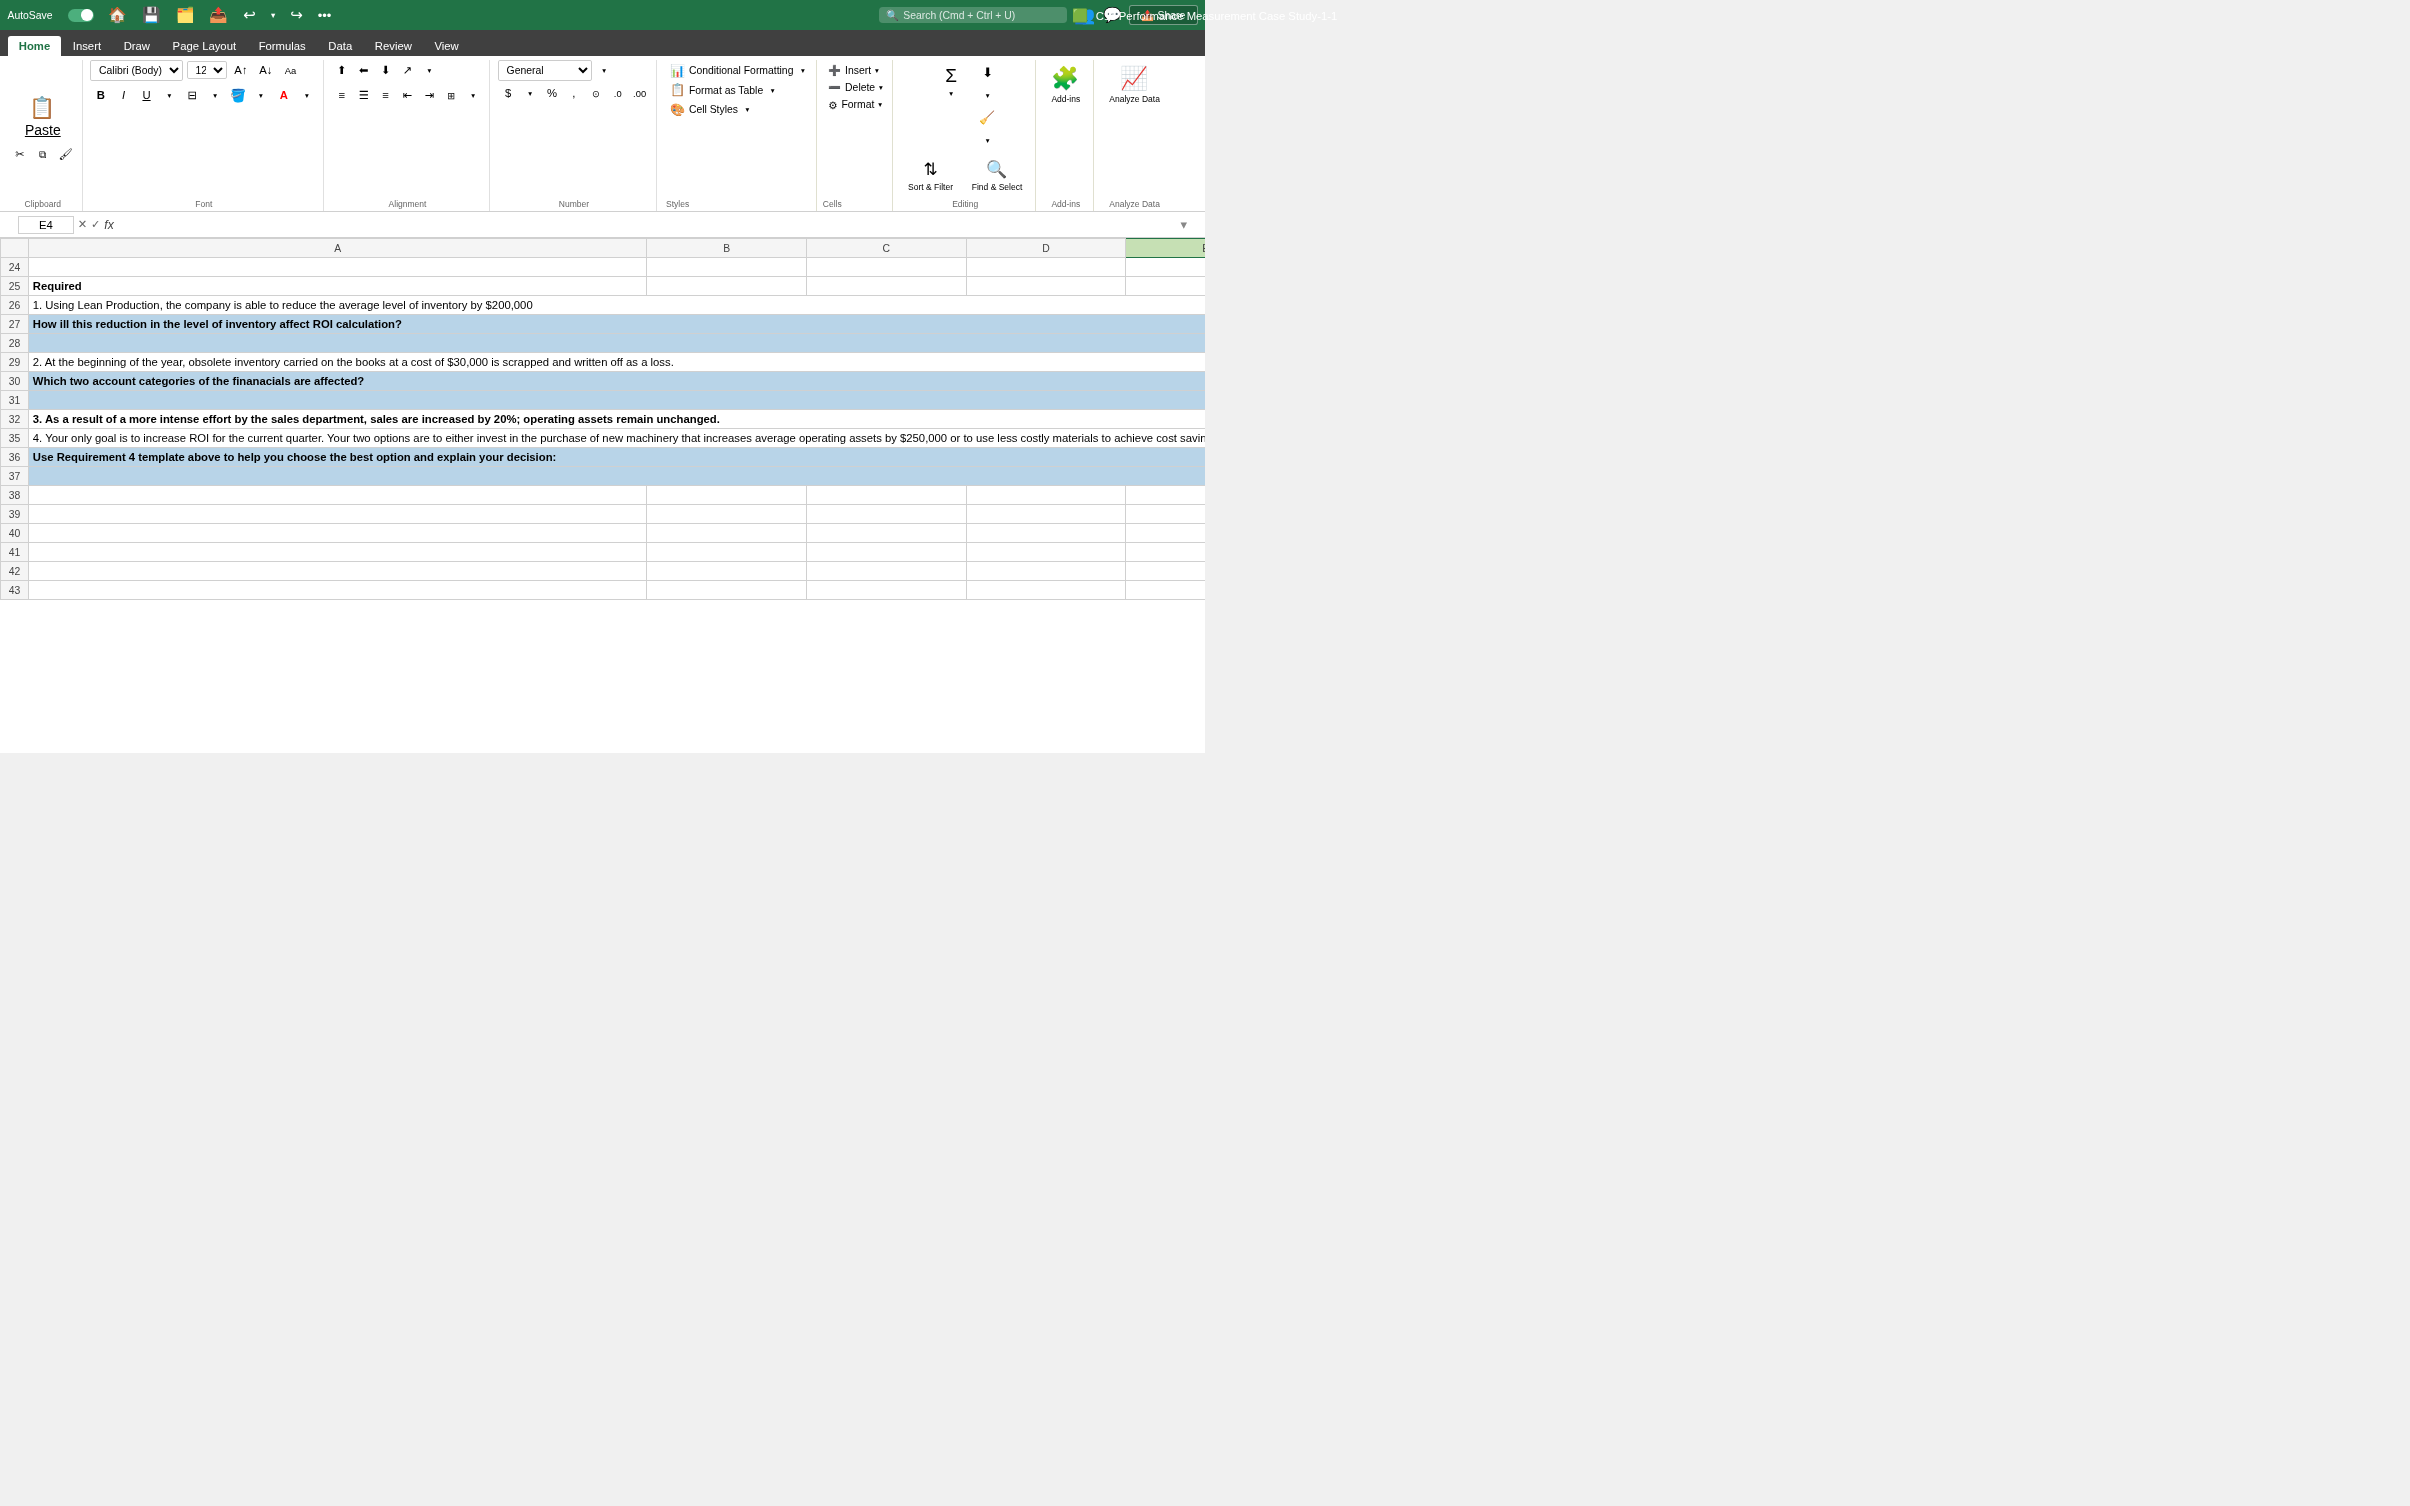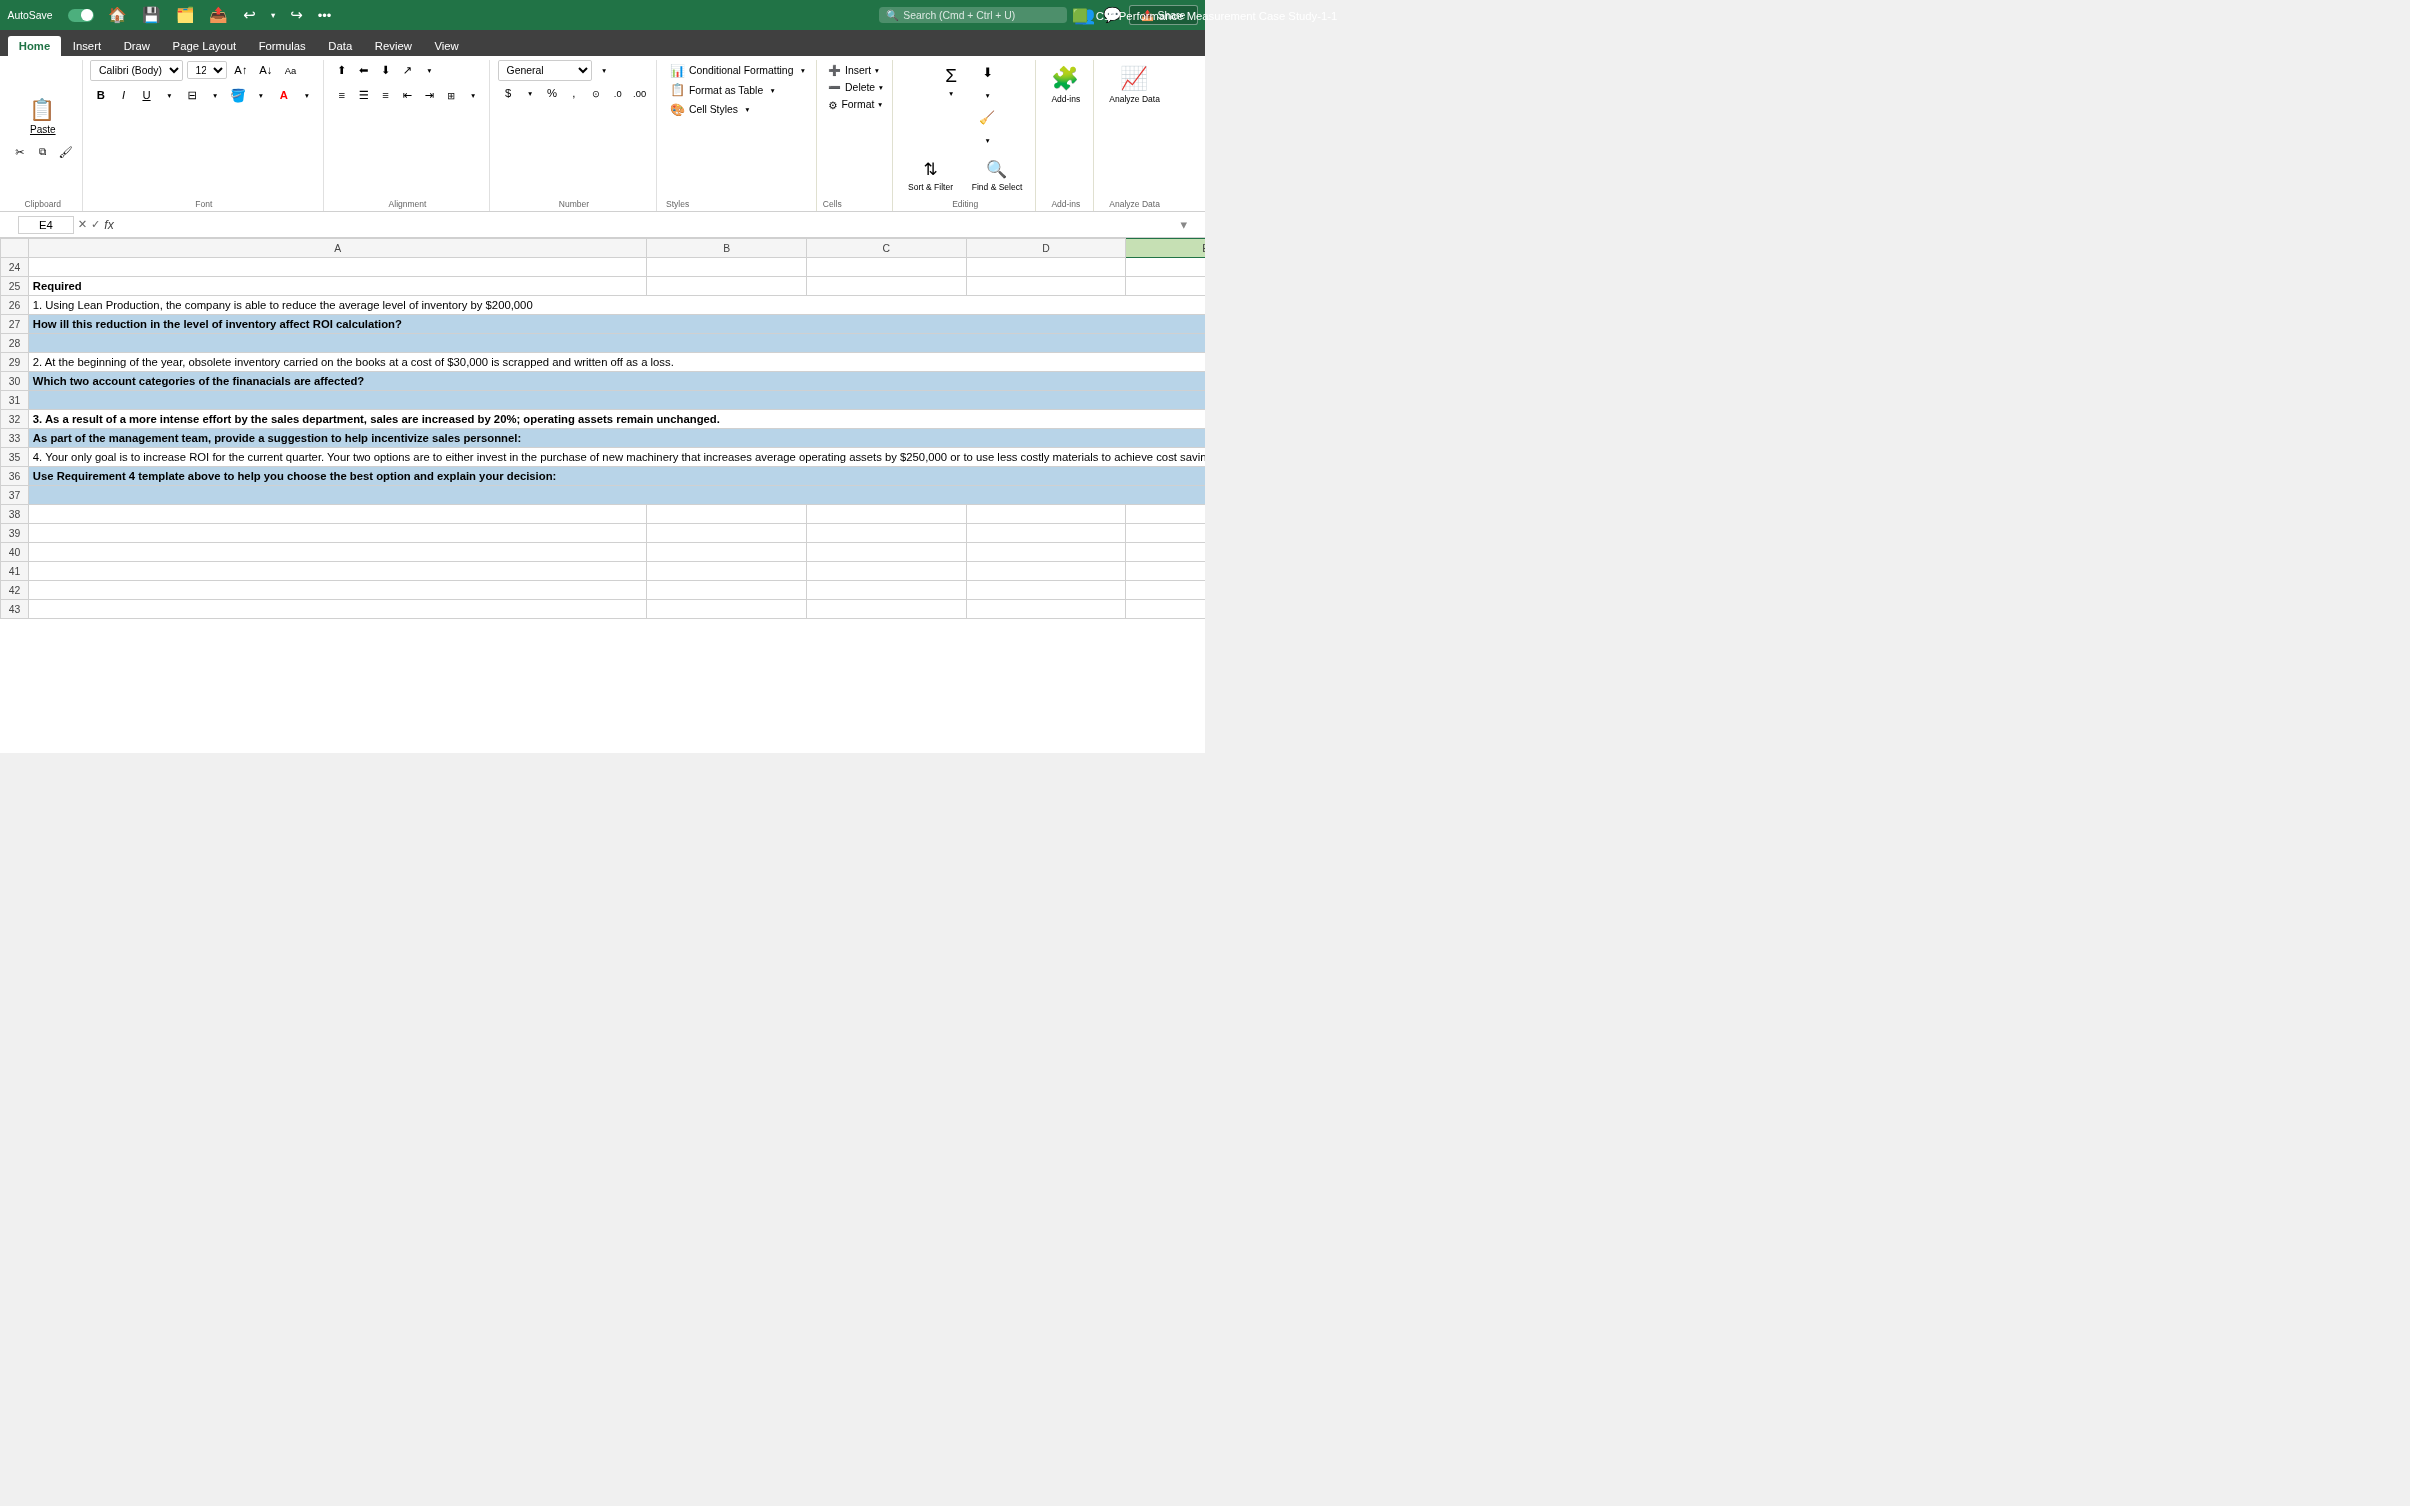--- a/index.html
+++ b/index.html
@@ -328,21 +328,21 @@
   <div class="ribbon-tab">View</div>
 </div>
 
 <div class="ribbon">
 
   <div class="ribbon-group">
     <div class="ribbon-group-content">
       <div style="display:flex; flex-direction:column; align-items:center; gap:0.9px;">
         <div class="large-icon-btn">
           <span style="font-size:21px;">📋</span>
-          <span style="font-size:10px;text-decoration:underline;">Paste</span>
+          <span style="font-size:14px;text-decoration:underline;">Paste</span>
         </div>
         <div style="display:flex; gap:1.9px; margin-top:1.9px;">
           <div class="format-btn" title="Cut">✂</div>
           <div class="format-btn" title="Copy" style="font-size:10.4px;">⧉</div>
           <div class="format-btn" title="Format Painter">🖌</div>
         </div>
       </div>
     </div>
     <div class="ribbon-group-label">Clipboard</div>
   </div>
@@ -571,24 +571,20 @@
           </tr>
           <tr>
             <td class="row-num">31</td>
             <td colspan="5" style="background-color: rgb(184, 212, 232);"></td>
           </tr>
           <tr>
             <td class="row-num">32</td>
             <td colspan="5" style="font-weight: bold; overflow: hidden; white-space: nowrap;">3.  As a result of a more intense effort by the  sales department, sales are increased by 20%; operating assets remain unchanged.</td>
           </tr>
           <tr>
-            <td class="row-num">33</td>
-            <td colspan="5" style="background-color: rgb(184, 212, 232); font-weight: bold;">As part of the management team, provide a suggestion to help incentivize sales personnel:</td>
-          </tr>
-          <tr>
             <td class="row-num">35</td>
             <td colspan="5" style="font-weight: normal; overflow: hidden; white-space: nowrap;">4. Your only goal is to increase ROI for the current quarter. Your two options are to either invest in the purchase of new machinery that increases average operating assets by $250,000 or to use less costly materials to achieve cost savings of $50,000?</td>
           </tr>
           <tr>
             <td class="row-num">36</td>
             <td colspan="5" style="background-color: rgb(184, 212, 232); font-weight: bold;">Use Requirement 4 template above to help you choose the best option and explain your decision:</td>
           </tr>
           <tr>
             <td class="row-num">37</td>
             <td colspan="5" style="background-color: rgb(184, 212, 232);"></td>

